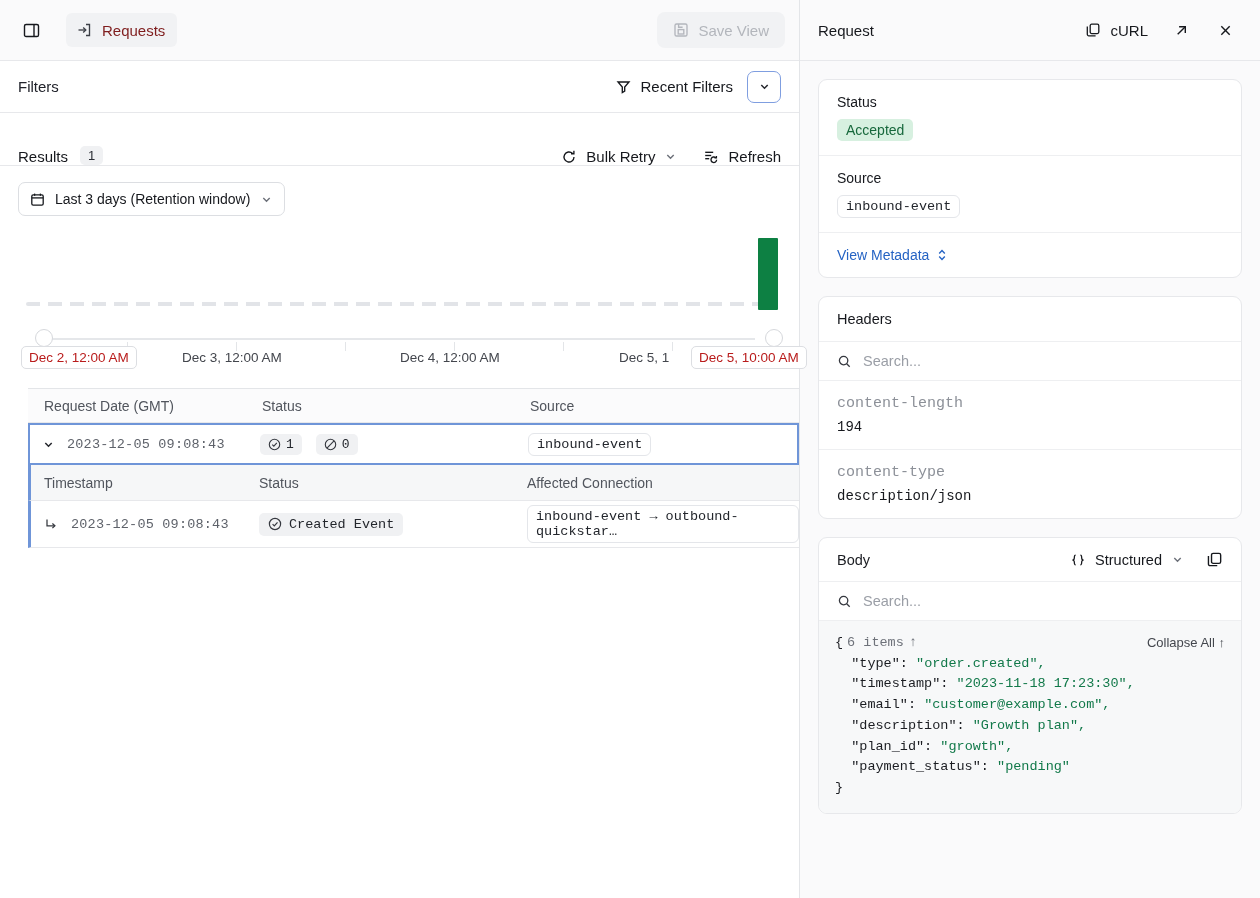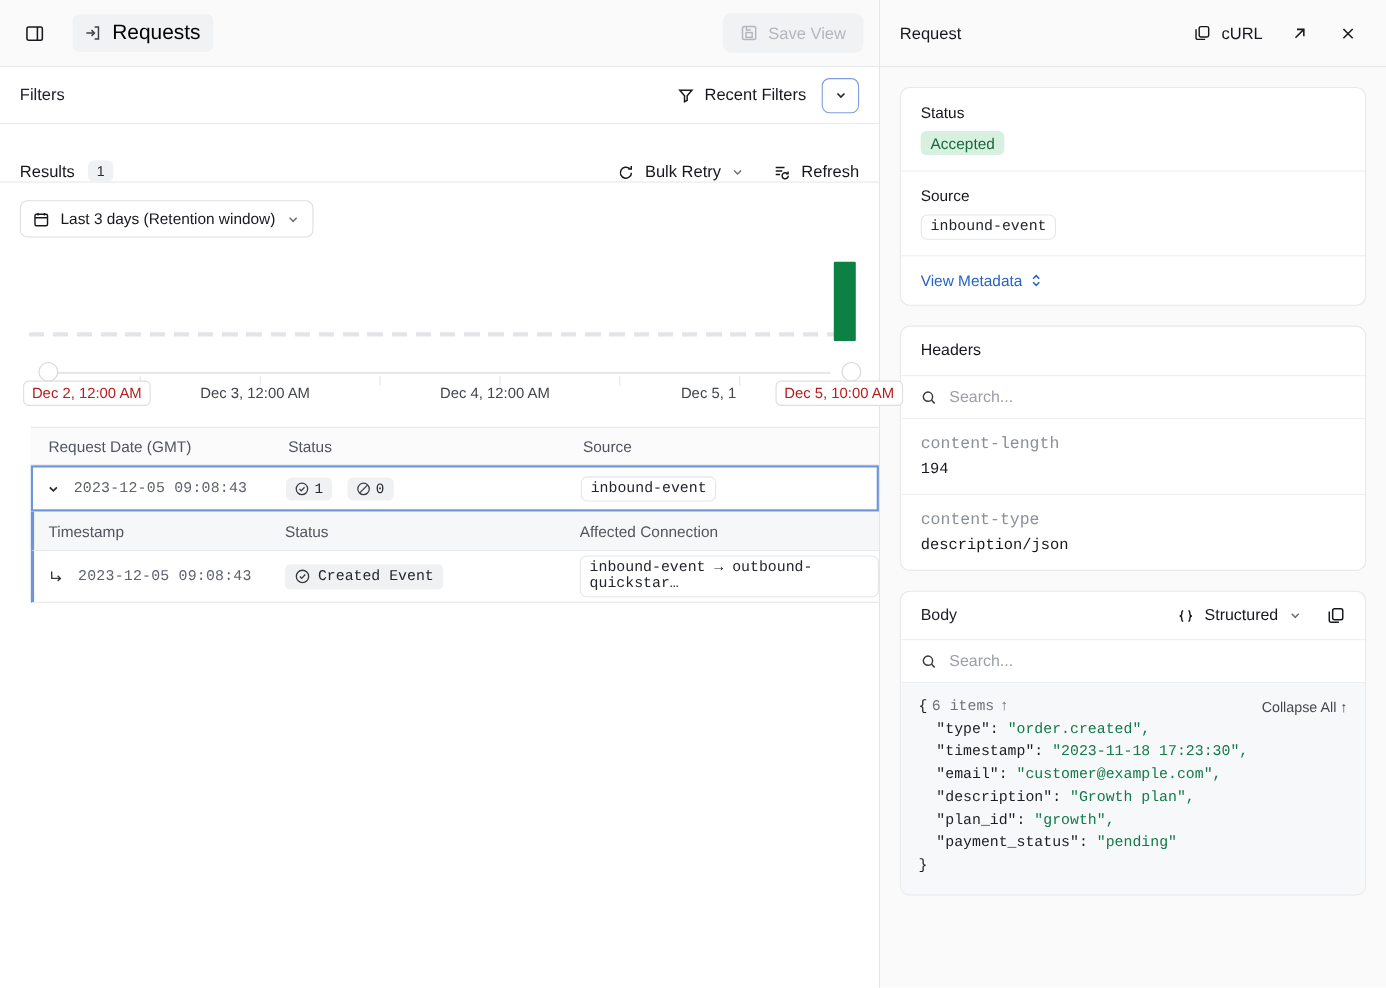--- a/index.html
+++ b/index.html
@@ -16,21 +16,21 @@
   
   .left { width: 800px; height: 898px; display: flex; flex-direction: column;
           border-right: 1px solid #e3e5e8; background:#fff; }
 
   .topbar { height: 61px; min-height:61px; display: flex; align-items: center;
             padding: 0 14px; background: #fafafb; border-bottom: 1px solid #e7e8eb; }
   .icon-btn { width: 34px; height: 32px; display: flex; align-items: center;
               justify-content: center; border-radius: 6px; }
   .tab-chip { display:flex; align-items:center; gap:10px; height:34px;
               padding: 0 12px 0 10px; margin-left: 18px; border-radius: 6px;
-              background:#f1f2f4; font-size:19px; color:#000000; }
+              background:#f1f2f4; font-size:15px; color:#7f1d1d; }
   .spacer { flex: 1 1 auto; }
   .save-view { display:flex; align-items:center; gap:9px; height:36px;
                padding:0 16px; border-radius:8px; background:#f1f2f4;
                color:#b3b6bc; font-size:15px; }
 
   .filterbar { height: 52px; min-height:52px; display:flex; align-items:center;
                padding: 0 18px; border-bottom: 1px solid #e7e8eb; background:#fff; }
   .filterbar .label { font-size: 15px; color:#20222a; }
   .recent-filters { display:flex; align-items:center; gap:9px; font-size:15px; color:#16181d; }
   .chev-btn { width:34px; height:32px; margin-left:14px; border:1.6px solid #7f9ee0;
@@ -252,21 +252,21 @@
         </div>
         <div class="handle" style="left:17px;"></div>
         <div class="handle" style="left:747px;"></div>
       </div>
 
       <div class="axis">
         <span class="boxed" style="left:3px;">Dec 2, 12:00 AM</span>
         <span style="left:164px;">Dec 3, 12:00 AM</span>
         <span style="left:382px;">Dec 4, 12:00 AM</span>
         <span style="left:601px;">Dec 5, 1</span>
-        <span class="boxed" style="left:687px;">Dec 5, 10:00 AM</span>
+        <span class="boxed" style="left:673px;">Dec 5, 10:00 AM</span>
       </div>
     </div>
 
     <div class="table" style="margin-top:8px;">
       <div class="thead">
         <div class="c1">Request Date (GMT)</div>
         <div class="c2">Status</div>
         <div class="c3">Source</div>
       </div>
 

